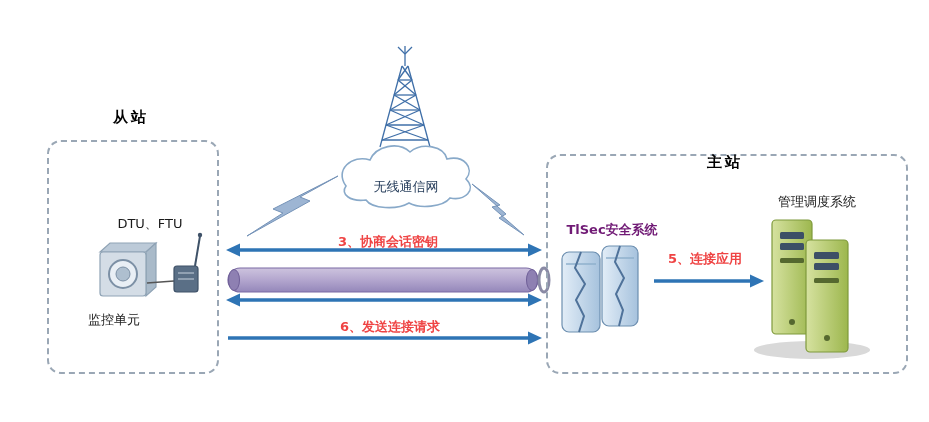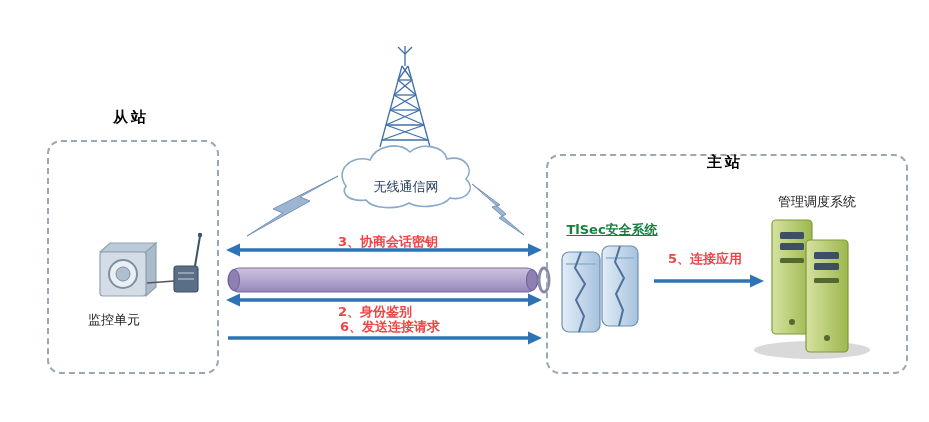--- a/index.html
+++ b/index.html
@@ -20,21 +20,21 @@
     line-height:1.2;
     white-space:nowrap;
   }
   .station-title{
     font-size:15px;
     color:#000000;
     letter-spacing:3px;
   }
   .plain{font-weight:normal;color:#1a1a1a;}
   .cloud-text{font-weight:normal;color:#253c5a;}
-  .red{color:#15803d;text-decoration:underline;}
+  .red{color:#701a75;}
   .dashed-box{
     position:absolute;
     border:2px dashed #9aa7b5;
     border-radius:14px;
     background:transparent;
   }
 </style>
 </head>
 <body>
 
@@ -160,29 +160,29 @@
 
   <div class="dashed-box" style="left:47px;top:140px;width:168px;height:230px;"></div>
   <div class="dashed-box" style="left:546px;top:154px;width:358px;height:216px;"></div>
 
   <div class="lbl station-title" style="left:47px;top:108px;width:168px;">从站</div>
 
   <div class="lbl station-title" style="left:546px;top:126px;width:358px;margin-top:27px;">主站</div>
 
   <div class="lbl cloud-text" style="left:348px;top:179px;width:116px;">无线通信网</div>
 
+  <div class="lbl plain" style="left:98px;top:216px;width:104px;">DTU、FTU</div>
 
   <div class="lbl plain" style="left:72px;top:312px;width:84px;">监控单元</div>
 
   <div class="lbl red" style="left:550px;top:222px;width:124px;">TlSec安全系统</div>
 
   <div class="lbl plain" style="left:737px;top:194px;width:160px;">管理调度系统</div>
 
   <div class="lbl" style="left:288px;top:234px;width:200px;">3、协商会话密钥</div>
 
 
-  <div class="lbl" style="left:275px;top:304px;width:200px;">2、身份鉴别</div>
 
   <div class="lbl" style="left:290px;top:319px;width:200px;">6、发送连接请求</div>
 
   <div class="lbl" style="left:650px;top:251px;width:110px;">5、连接应用</div>
 
 </div>
 
 </body></html>

